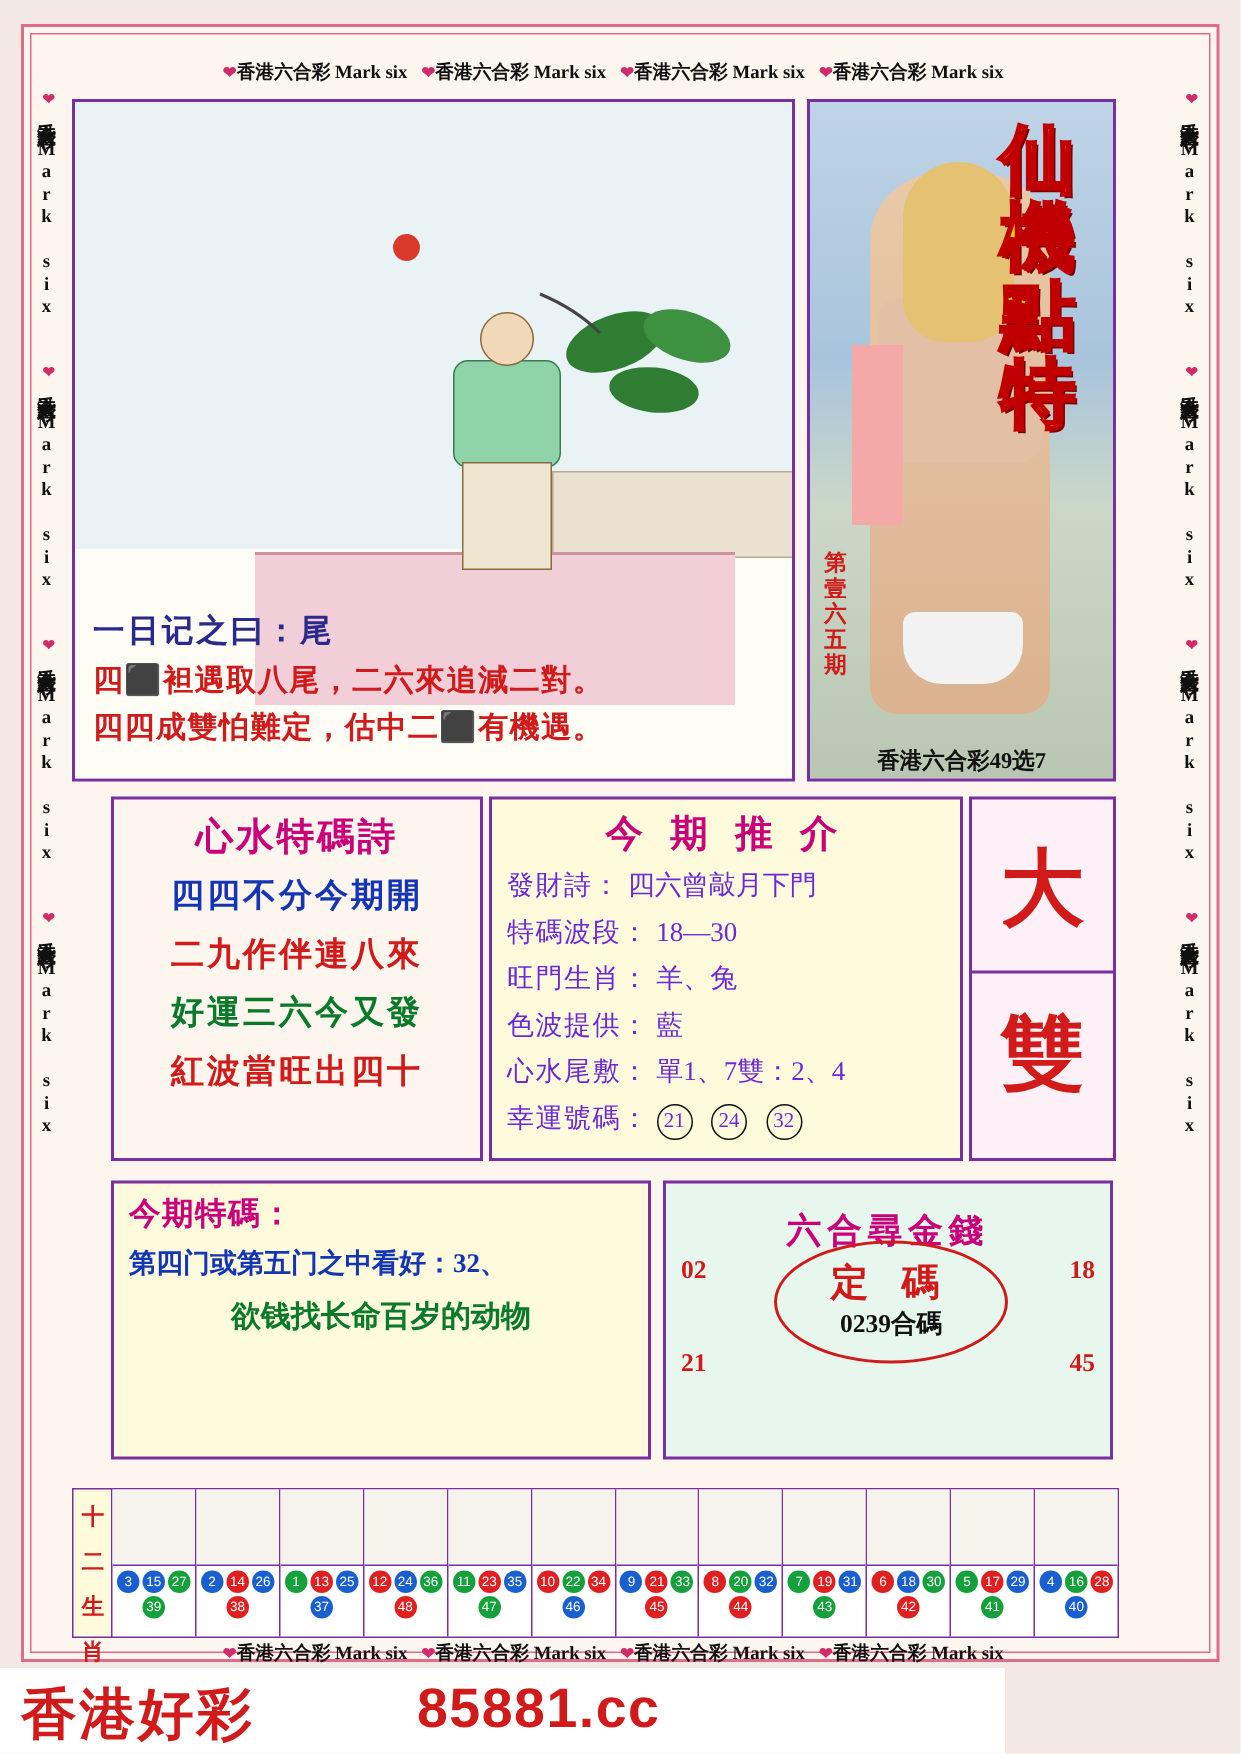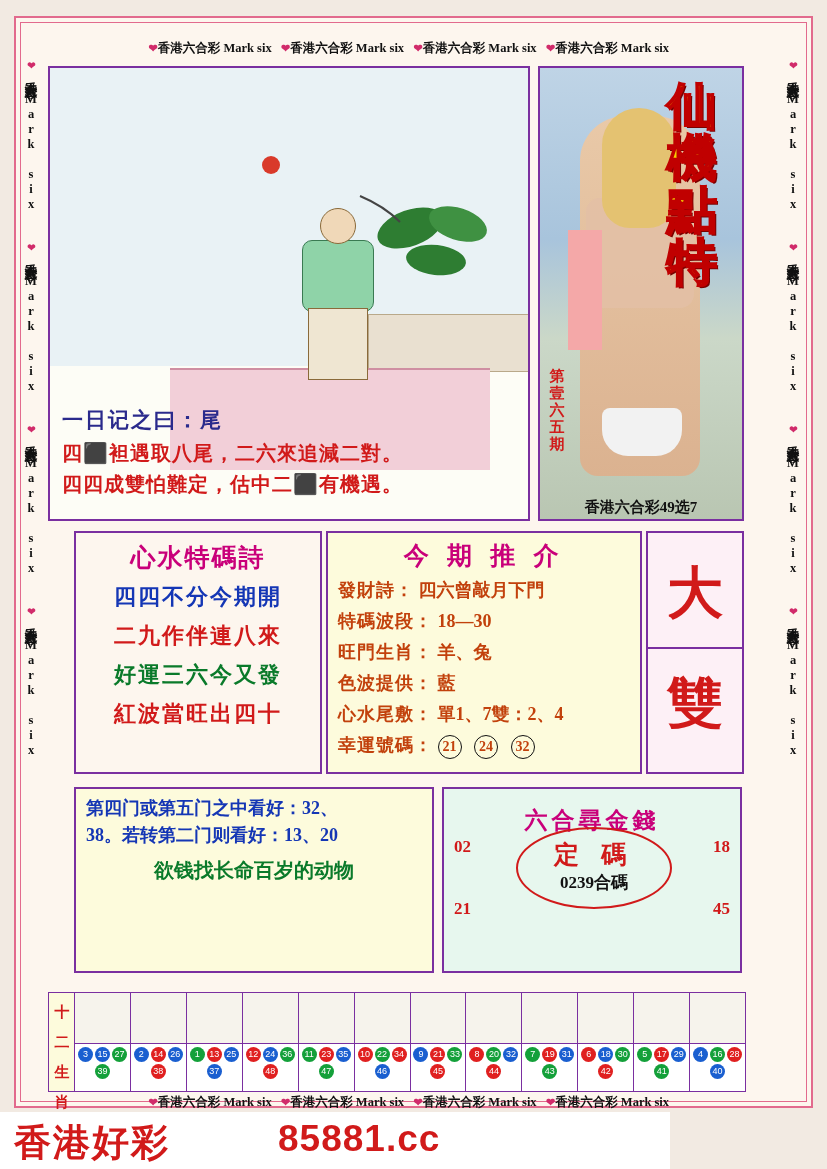--- a/index.html
+++ b/index.html
@@ -126,21 +126,21 @@
   .c-blue{color:#1436b5;}
   .c-red{color:#d11a1a;}
   .c-green{color:#0a7a2a;}
 
   .box-rec{
     position:absolute;left:278px;top:0;width:316px;height:243px;
     border:2px solid #7a2fa0;background:#fdfbdc;box-sizing:border-box;
     padding:6px 10px;
   }
   .box-rec .hd{font-size:25px;font-weight:bold;color:#c9007a;text-align:center;letter-spacing:6px;margin-bottom:6px;}
-  .box-rec .row{font-size:18px;font-weight:bold;color:#c2410c;margin-bottom:7px;white-space:nowrap;}
+  .box-rec .row{font-size:18px;font-weight:normal;color:#6d28d9;margin-bottom:7px;white-space:nowrap;}
   .box-rec .row .lbl{letter-spacing:1px;}
   .circled{
     display:inline-block;width:22px;height:22px;line-height:21px;
     border:1.5px solid #111;border-radius:50%;text-align:center;
     font-size:14px;margin-right:8px;
   }
   .box-big{
     position:absolute;left:598px;top:0;width:98px;height:243px;
     border:2px solid #7a2fa0;background:#fdf0f6;box-sizing:border-box;
     text-align:center;padding-top:10px;
@@ -318,22 +318,22 @@
 
     <div class="box-big">
       <div class="ch">大</div>
       <div class="divider"></div>
       <div class="ch">雙</div>
     </div>
   </div>
 
   <div class="low">
     <div class="box-spec">
+      <div class="hd">今期特碼：</div>
       <div class="txt">第四门或第五门之中看好：32、</div>
-      <div class="txt">38。若转第二门则看好：13、20</div>
       <div class="foot">欲钱找长命百岁的动物</div>
     </div>
 
     <div class="box-gold">
       <div class="hd">六合尋金錢</div>
       <div class="cnr tl">02</div>
       <div class="cnr tr">18</div>
       <div class="cnr bl">21</div>
       <div class="cnr br">45</div>
       <div class="ellipse">

